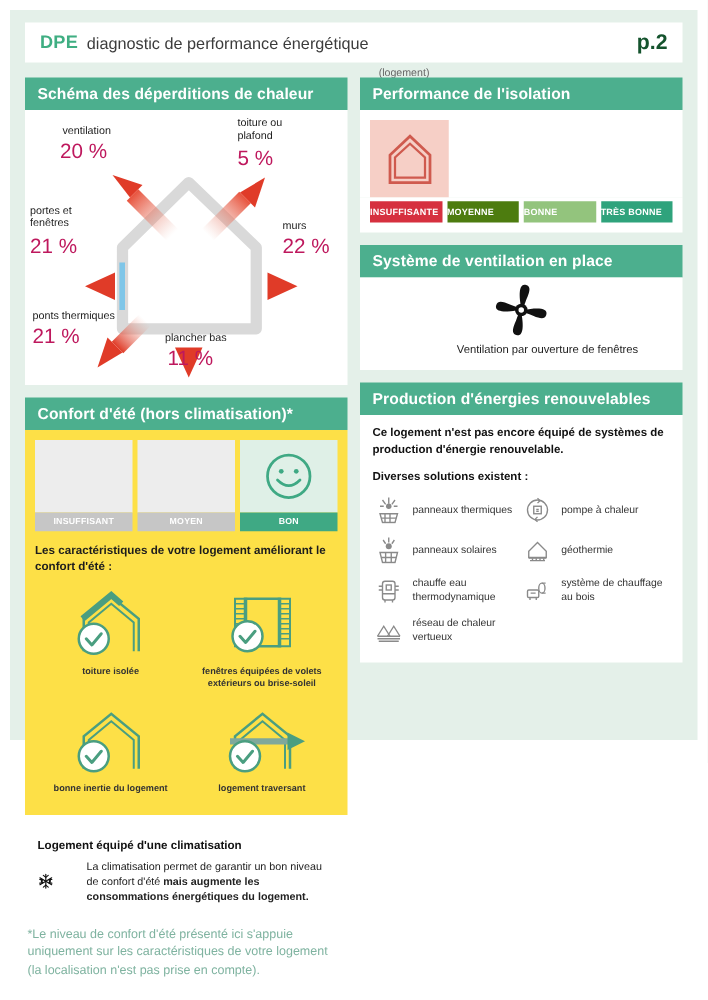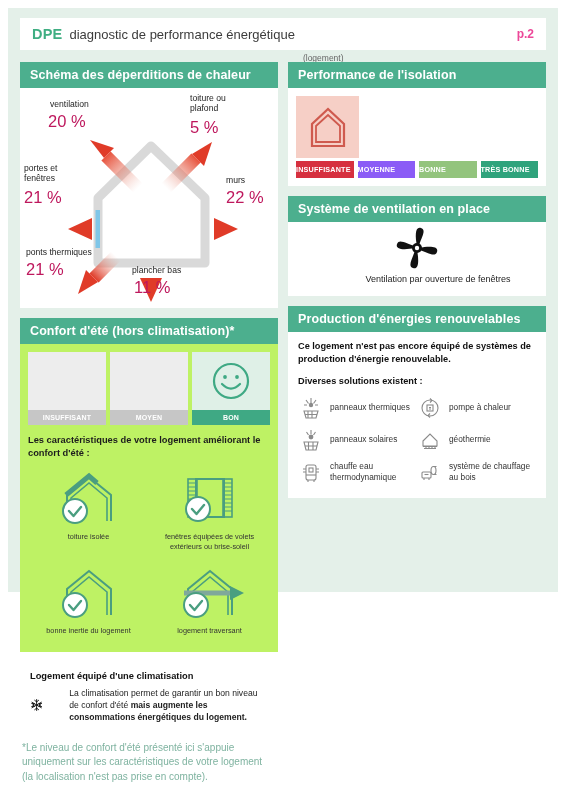--- a/index.html
+++ b/index.html
@@ -38,22 +38,22 @@
   }
   .doc-sub {
     color: #666;
     font-size: 8.5px;
     margin-left: 8px;
     margin-top: 48px;
   }
   .page-num {
     margin-left: auto;
     font-weight: bold;
-    font-size: 12px;
-    color: #ec4899;
+    font-size: 17px;
+    color: #14532d;
   }
 
   
   .cols { display: flex; gap: 10px; align-items: flex-start; }
   .col-left  { width: 262px; }
   .col-right { width: 262px; }
 
   .band {
     background: #4caf8e;
     color: #fff;
@@ -85,42 +85,42 @@
   }
 
   
   .vent-body {
     background: #fff; height: 74px;
     display: flex; align-items: center; padding: 0 12px; flex-direction: column;
   }
   .vent-txt { font-size: 9px; color: #1d1d1d; margin-left: 42px; }
 
   
-  .sc-body { background: #bef264; padding: 8px; }
+  .sc-body { background: #fde047; padding: 8px; }
   .sc-scale { display: flex; gap: 4px; }
   .sc-cell { flex: 1; }
   .sc-box {
     height: 58px; background: #ededed;
     display: flex; align-items: center; justify-content: center;
   }
   .sc-box.on { background: #dff0e7; }
   .sc-tag {
     text-align: center; font-size: 7px; font-weight: bold;
     color: #fff; background: #c6c6c6; padding: 4px 0;
     letter-spacing: .2px;
   }
   .sc-tag.on { background: #3fa984; }
   .sc-note {
     font-size: 9.3px; font-weight: bold; color: #1d1d1d;
     line-height: 1.35; margin-top: 9px;
   }
   .cards { display: flex; flex-wrap: wrap; margin-top: 6px; }
   .card {
     width: 50%; padding: 6px 4px 8px 4px;
-    display: flex; flex-direction: column; align-items: center;
+    display: flex; flex-direction: column; align-items: center; font-weight: bold;
   }
   .card-cap {
     font-size: 7.3px; color: #333; text-align: center;
     margin-top: 5px; line-height: 1.3;
   }
 
   
   .clim { background: #fff; padding: 9px 10px; }
   .clim-h { font-size: 9.3px; font-weight: bold; color: #111; margin-bottom: 6px; }
   .clim-row { display: flex; align-items: center; gap: 26px; }
@@ -368,21 +368,21 @@
         <div class="ins-body">
           <div class="ins-house">
             <svg width="46" height="46" viewBox="0 0 46 46">
               <path d="M7 42 L7 20 L23 5 L39 20 L39 42 Z" fill="none" stroke="#cf5a4e" stroke-width="2.2"></path>
               <path d="M11 38 L11 22 L23 11 L35 22 L35 38 Z" fill="none" stroke="#cf5a4e" stroke-width="1.8"></path>
             </svg>
           </div>
         </div>
         <div class="ins-scale">
           <div class="ins-seg" style="background:#d6303f">INSUFFISANTE</div>
-          <div class="ins-seg" style="background:#8b5cf6">MOYENNE</div>
+          <div class="ins-seg" style="background:#4d7c0f">MOYENNE</div>
           <div class="ins-seg" style="background:#93c47d">BONNE</div>
           <div class="ins-seg" style="background:#2fa37c">TRÈS BONNE</div>
         </div>
       </div>
 
       <div class="blk">
         <div class="band">Système de ventilation en place</div>
         <div class="vent-body">
           <svg width="52" height="52" viewBox="0 0 52 52">
             <g fill="#111">
@@ -485,20 +485,33 @@
                     <ellipse cx="13.5" cy="9.5" rx="2.5" ry="4"></ellipse>
                     <path d="M13.5 5.5 H16.5 M13.5 13.5 H16.5"></path>
                     <path d="M4 17 V19 M9 17 V19"></path>
                     <path d="M4.5 13.5 H8.5"></path>
                   </g>
                 </svg>
               </span>
               <span class="ren-lbl">système de chauffage au bois</span>
             </div>
 
+            <div class="ren-item">
+              <span class="ren-ico">
+                <svg width="20" height="22" viewBox="0 0 20 22">
+                  <g stroke="#8a8a8a" stroke-width="1.1" fill="none">
+                    <path d="M1 16 L6 8 L11 16"></path>
+                    <path d="M9 16 L14 8 L19 16"></path>
+                    <path d="M1 16 H19"></path>
+                    <path d="M1 18 H19 M2 20 H18"></path>
+                  </g>
+                </svg>
+              </span>
+              <span class="ren-lbl">réseau de chaleur vertueux</span>
+            </div>
 
           </div>
         </div>
       </div>
 
     </div>
   </div>
 </div>
 
 </body></html>

